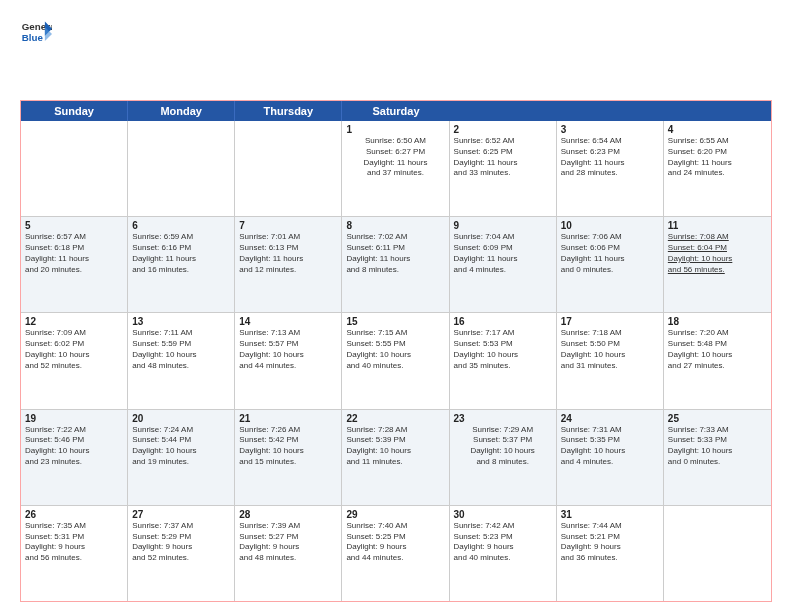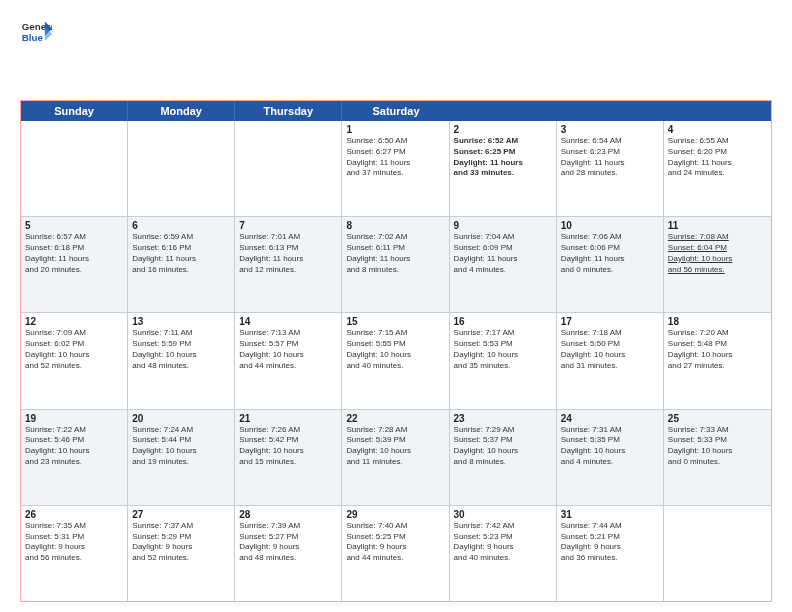--- a/index.html
+++ b/index.html
@@ -130,28 +130,28 @@
         <div class="cal-header-cell">Thursday</div>
         <div class="cal-header-cell">Saturday</div>
       </div>
     <div class="cal-body">
     <div class="cal-row">
           <div class="cal-cell"></div>
           <div class="cal-cell"></div>
           <div class="cal-cell"></div>
           <div class="cal-cell">
             <span class="day-num">1</span>
-            <div class="cell-text" style="white-space: pre-line;">Sunrise: 6:50 AM
+            <div class="cell-text" style="white-space: pre-line; text-align: center;">Sunrise: 6:50 AM
 Sunset: 6:27 PM
 Daylight: 11 hours
 and 37 minutes.</div>
           </div>
           <div class="cal-cell">
             <span class="day-num">2</span>
-            <div class="cell-text" style="white-space: pre-line; font-weight: bold;">Sunrise: 6:52 AM
+            <div class="cell-text" style="white-space: pre-line;">Sunrise: 6:52 AM
 Sunset: 6:25 PM
 Daylight: 11 hours
 and 33 minutes.</div>
           </div>
           <div class="cal-cell">
             <span class="day-num">3</span>
             <div class="cell-text" style="white-space: pre-line;">Sunrise: 6:54 AM
 Sunset: 6:23 PM
 Daylight: 11 hours
 and 28 minutes.</div>
@@ -290,21 +290,21 @@
           </div>
           <div class="cal-cell alt-row">
             <span class="day-num">22</span>
             <div class="cell-text" style="white-space: pre-line;">Sunrise: 7:28 AM
 Sunset: 5:39 PM
 Daylight: 10 hours
 and 11 minutes.</div>
           </div>
           <div class="cal-cell alt-row">
             <span class="day-num">23</span>
-            <div class="cell-text" style="white-space: pre-line;">Sunrise: 7:29 AM
+            <div class="cell-text" style="white-space: pre-line; text-align: center;">Sunrise: 7:29 AM
 Sunset: 5:37 PM
 Daylight: 10 hours
 and 8 minutes.</div>
           </div>
           <div class="cal-cell alt-row">
             <span class="day-num">24</span>
             <div class="cell-text" style="white-space: pre-line;">Sunrise: 7:31 AM
 Sunset: 5:35 PM
 Daylight: 10 hours
 and 4 minutes.</div>

